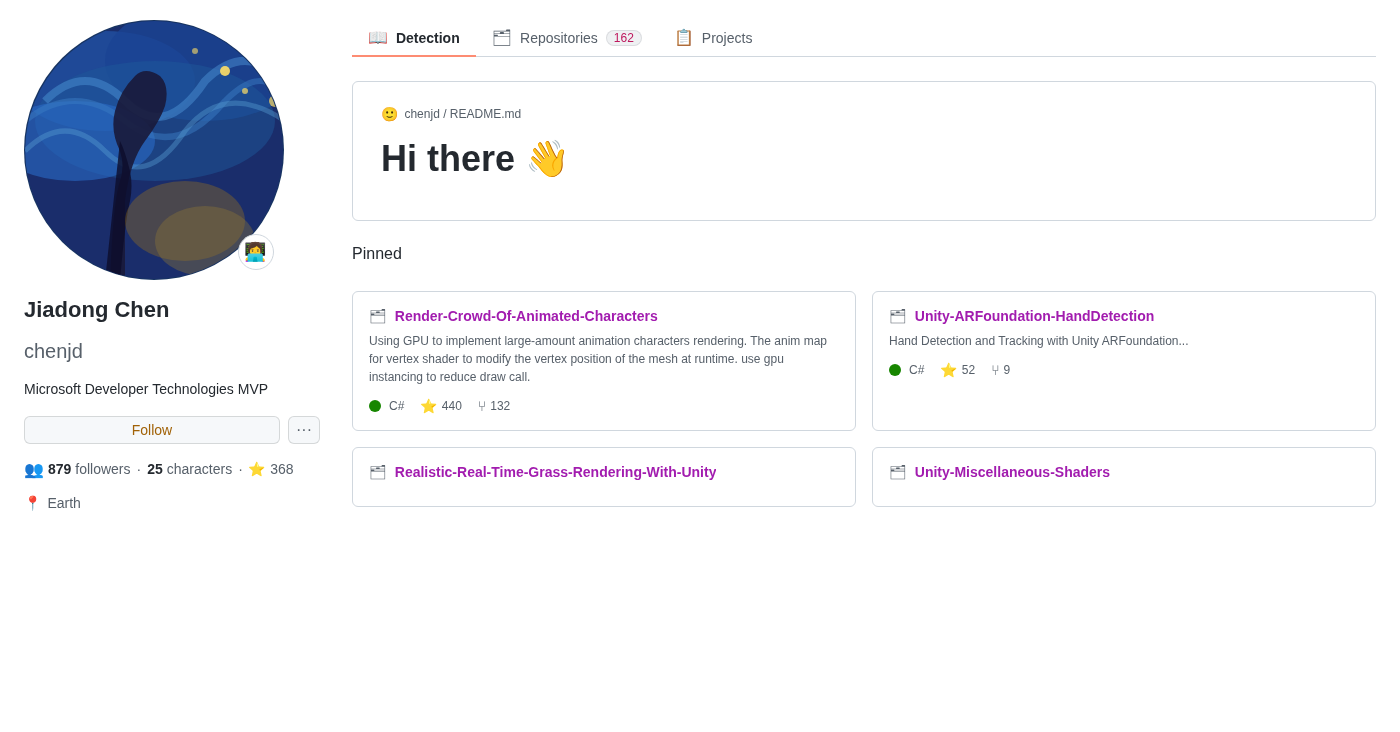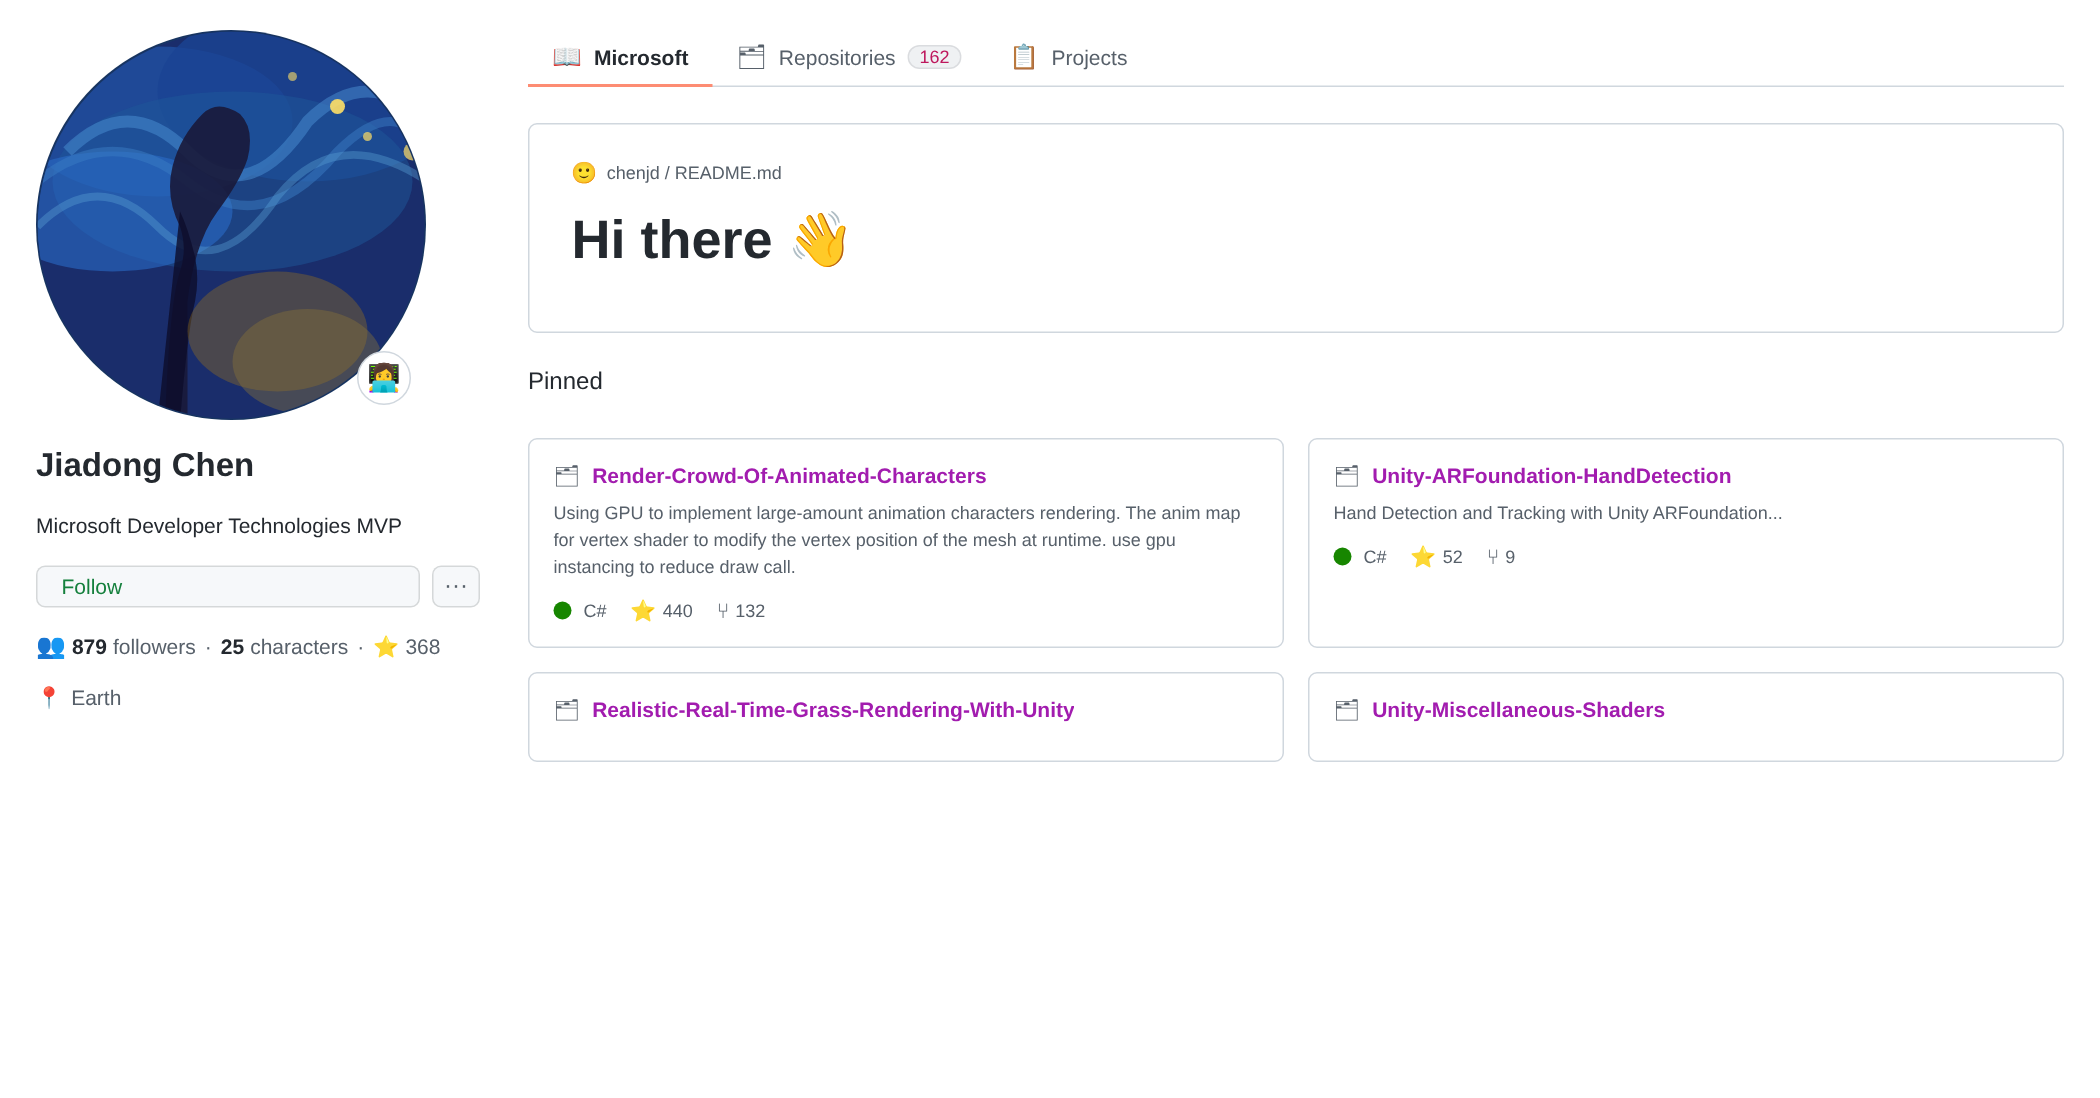--- a/index.html
+++ b/index.html
@@ -73,26 +73,26 @@
       display: flex;
       gap: 8px;
       align-items: center;
       margin-bottom: 16px;
     }
     .follow-btn {
       flex: 1;
       padding: 5px 16px;
       font-size: 14px;
       font-weight: 500;
-      color: #15803d;
+      color: #a16207;
       background: #f6f8fa;
       border: 1px solid rgba(27,31,36,0.15);
       border-radius: 6px;
       cursor: pointer;
-      text-align: left;
+      text-align: center;
     }
     .more-btn {
       width: 32px;
       height: 28px;
       background: #f6f8fa;
       border: 1px solid rgba(27,31,36,0.15);
       border-radius: 6px;
       cursor: pointer;
       display: flex;
       align-items: center;
@@ -333,20 +333,21 @@
             <circle cx="170" cy="30" r="3" fill="#ffe066" opacity="0.6"></circle>
             <circle cx="250" cy="80" r="6" fill="#ffe066" opacity="0.7"></circle>
           </g>
         </svg>
       </div>
       <div class="avatar-badge">👩‍💻</div>
     </div>
 
     <div class="profile-name">Jiadong Chen</div>
 
+    <div class="profile-username">chenjd</div>
 
     <div class="profile-bio">Microsoft Developer Technologies MVP</div>
 
     <div class="profile-actions">
       <button class="follow-btn">Follow</button>
       <button class="more-btn">···</button>
     </div>
 
     <div class="stats-row">
       <span class="icon">👥</span>
@@ -369,21 +370,21 @@
       <span>Earth</span>
     </div>
 
   </div>
 
   <div class="main-content">
 
     <div class="tabs">
       <a class="tab active">
         <span class="tab-icon">📖</span>
-        <span>Microsoft</span>
+        <span>Detection</span>
       </a>
       <a class="tab">
         <span class="tab-icon">🗂</span>
         <span>Repositories</span>
         <span class="tab-badge">162</span>
       </a>
       <a class="tab">
         <span class="tab-icon">📋</span>
         <span>Projects</span>
       </a>

